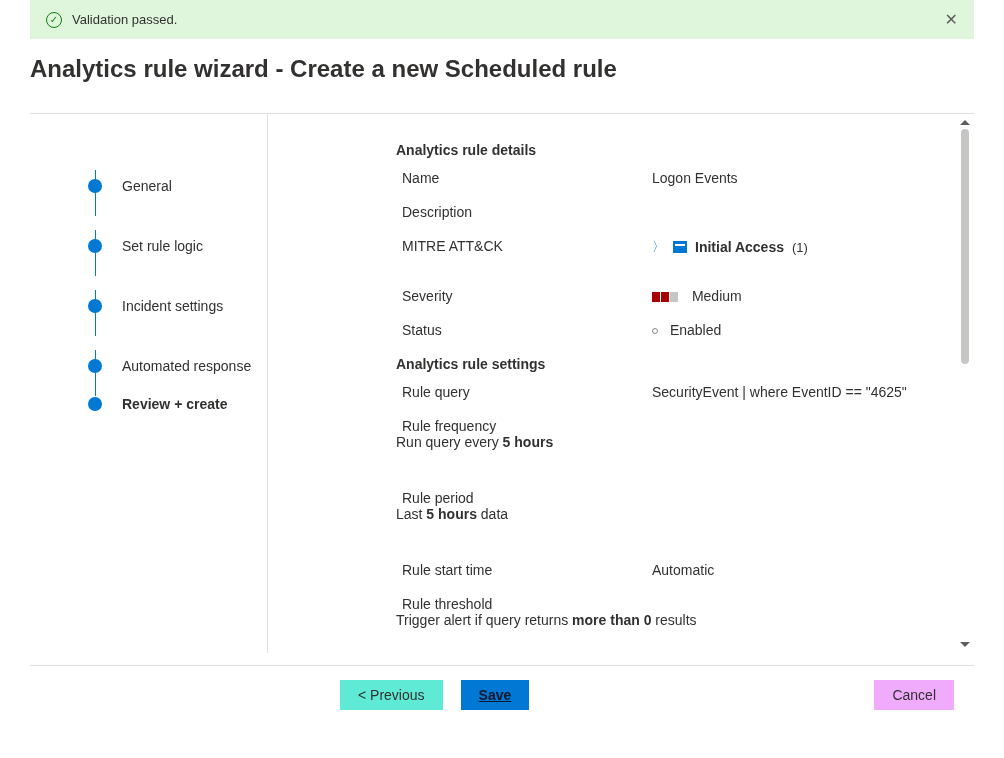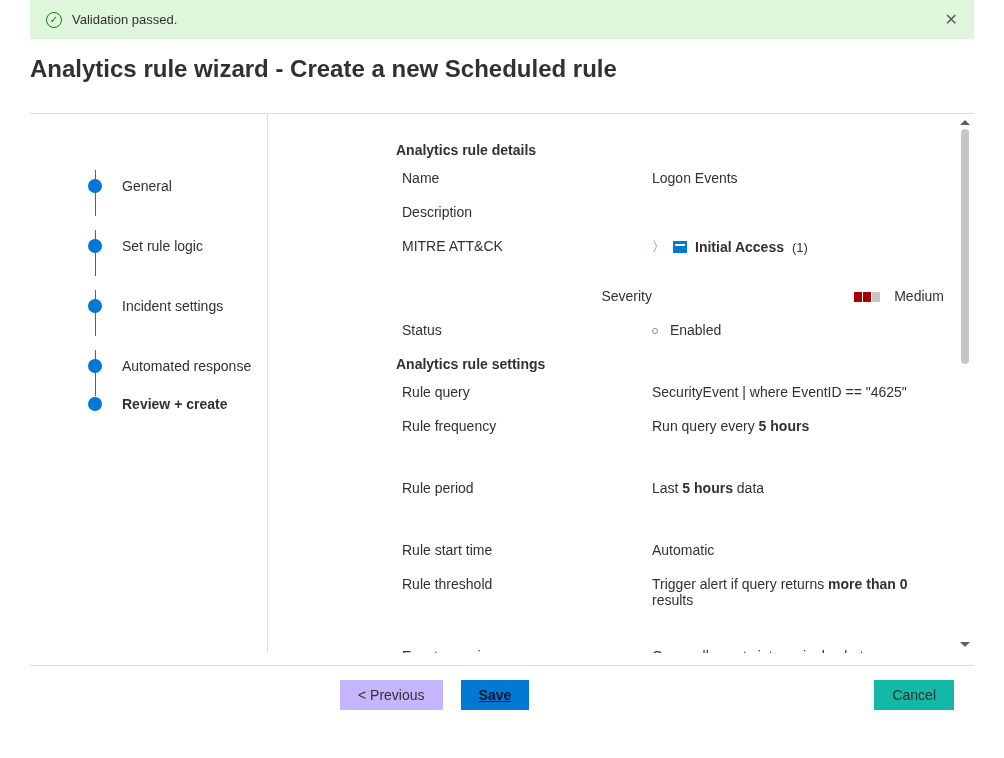--- a/index.html
+++ b/index.html
@@ -120,21 +120,21 @@
       color: #323130;
       margin-bottom: 12px;
       margin-top: 8px;
     }
     .field-row {
       display: flex;
       align-items: flex-start;
       margin-bottom: 12px;
       min-height: 22px;
     }
-    .field-row.tall { margin-bottom: 40px; }
+    .field-row.tall { margin-bottom: 40px; flex-direction: column; }
     .field-label {
       font-size: 14px;
       color: #323130;
       width: 256px;
       padding-left: 6px;
     }
     .field-value {
       font-size: 14px;
       color: #323130;
       flex: 1;
@@ -234,31 +234,31 @@
       align-items: center;
     }
     .btn {
       padding: 7px 18px;
       font-size: 14px;
       border: none;
       cursor: pointer;
       font-family: inherit;
     }
     .btn-secondary {
-      background: #c4b5fd;
+      background: #5eead4;
       color: #323130;
     }
     .btn-primary {
       background: #0078d4;
       color: #0f172a;
       font-weight: 600;
       text-decoration: underline;
     }
     .btn-cancel {
-      background: #14b8a6;
+      background: #f0abfc;
       color: #323130;
       margin-left: auto;
     }
   </style>
 </head>
 <body>
 
 <div class="container">
 
   <div class="validation-bar">
@@ -313,21 +313,21 @@
       <div class="field-row">
         <div class="field-label">MITRE ATT&amp;CK</div>
         <div class="field-value mitre-value">
           <span class="chevron-right">〉</span>
           <span class="mitre-icon"></span>
           <span class="mitre-label">Initial Access</span>
           <span class="mitre-count">(1)</span>
         </div>
       </div>
 
-      <div class="field-row" style="margin-top:28px;text-align:right;">
+      <div class="field-row" style="margin-top:28px;">
         <div class="field-label">Severity</div>
         <div class="field-value">
           <span class="severity-blocks">
             <span class="sev-block"></span>
             <span class="sev-block"></span>
             <span class="sev-block gray"></span>
           </span>
           <span>Medium</span>
         </div>
       </div>

